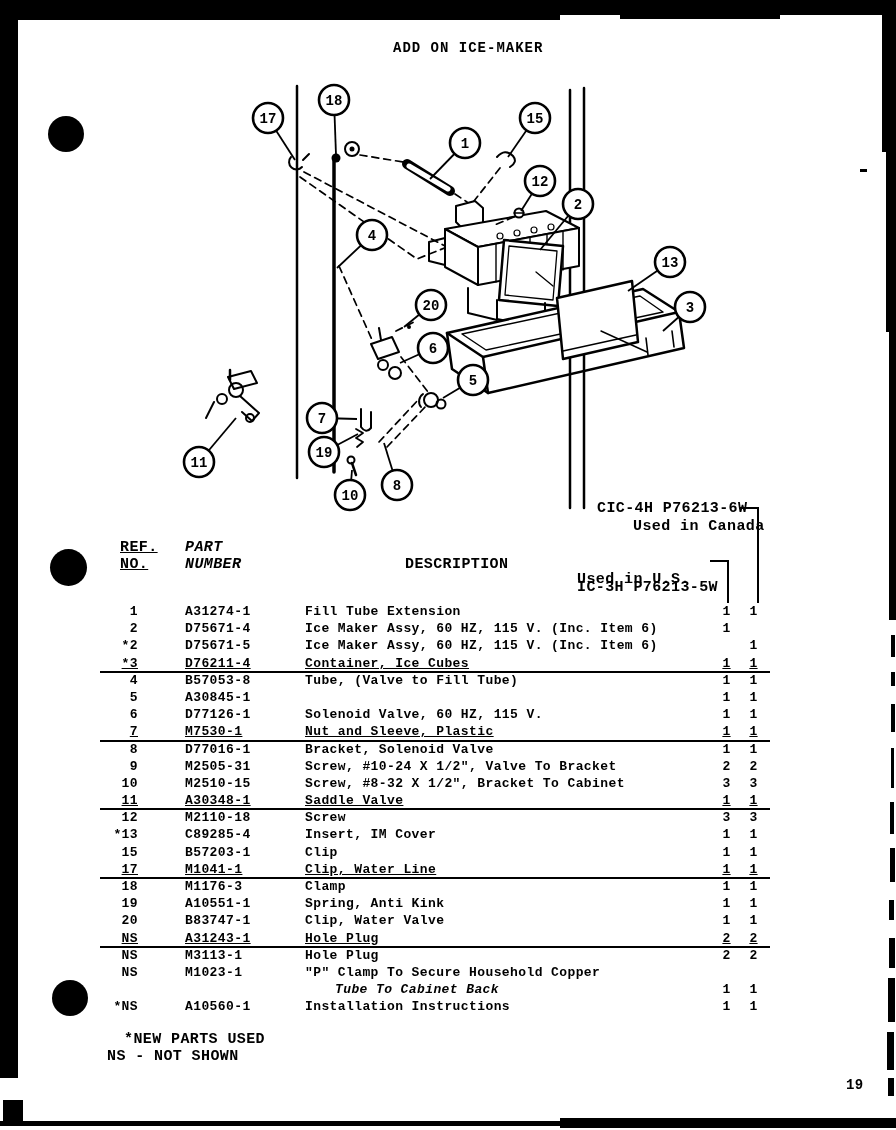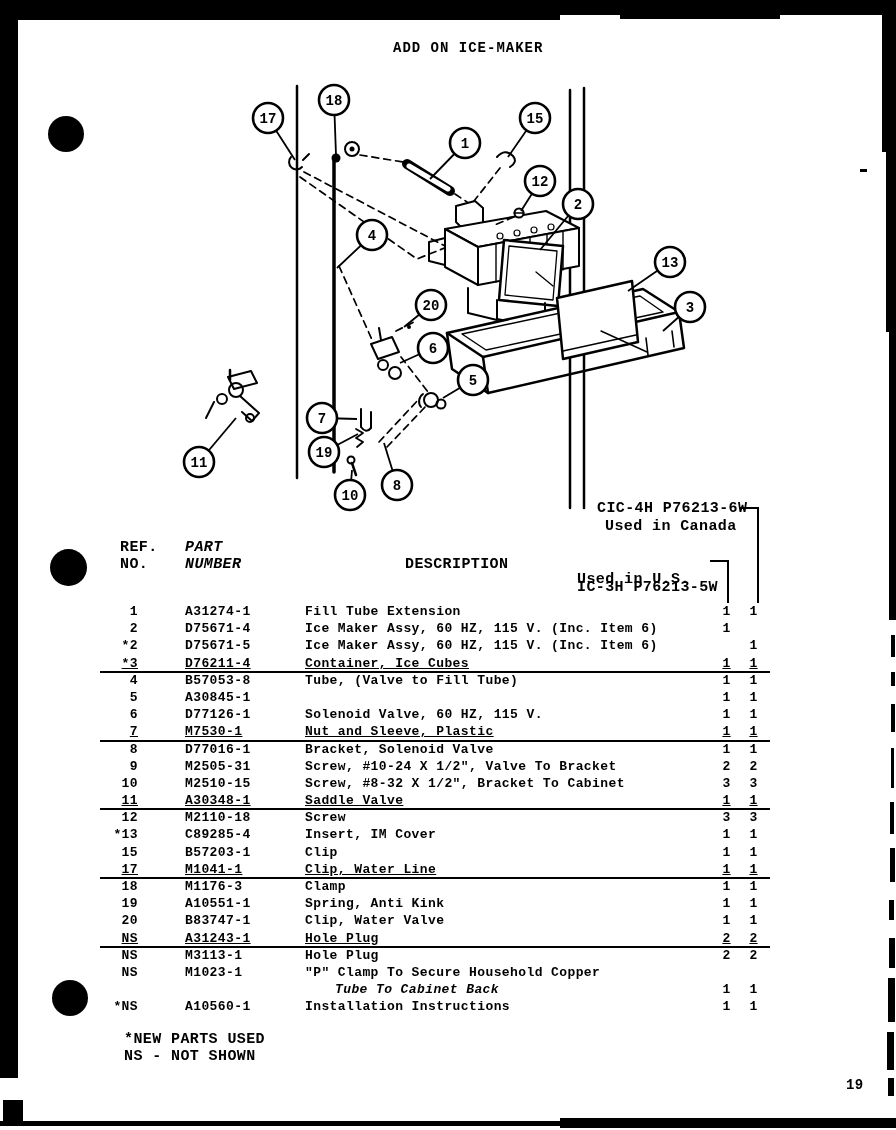--- a/index.html
+++ b/index.html
@@ -246,27 +246,27 @@
         </g>
         <g>
           <line x1="199" y1="462" x2="236" y2="418" class="leader"></line>
           <circle cx="199" cy="462" r="15" class="callout"></circle>
           <text x="199" y="467" class="callout-num">11</text>
         </g>
       </g>
   </svg>
 
   <div class="abs txt" style="left:597px;top:500px;">CIC-4H P76213-6W</div>
-  <div class="abs txt" style="left:605px;top:518px;">Used in Canada</div>
+  <div class="abs txt" style="left:633px;top:518px;">Used in Canada</div>
   <div class="abs txt" style="left:577px;top:579px;">IC-3H P76213-5W</div>
   <div class="abs txt" style="left:577px;top:571px;">Used in U.S.</div>
   <div class="bracket" style="left:739px;top:507px;width:18px;height:94px;"></div>
   <div class="bracket" style="left:710px;top:560px;width:17px;height:41px;"></div>
 
-  <div class="abs txt" style="left:120px;top:539px;"><span>REF.</span><br><span>NO.</span></div>
+  <div class="abs txt" style="left:120px;top:539px;text-decoration:underline;"><span>REF.</span><br><span>NO.</span></div>
   <div class="abs txt" style="left:185px;top:539px;font-style:italic;"><span>PART</span><br><span>NUMBER</span></div>
   <div class="abs txt" style="left:405px;top:556px;">DESCRIPTION</div>
 
   <div class="tbody">
       <div class="trow">
         <span class="cell ref">1</span>
         <span class="cell part">A31274-1</span>
         <span class="cell desc">Fill Tube Extension</span>
         <span class="cell us">1</span>
         <span class="cell ca">1</span>
@@ -423,16 +423,16 @@
       <div class="trow">
         <span class="cell ref">*NS</span>
         <span class="cell part">A10560-1</span>
         <span class="cell desc">Installation Instructions</span>
         <span class="cell us">1</span>
         <span class="cell ca">1</span>
       </div>
     </div>
 
   <div class="abs txt" style="left:124px;top:1031px;">*NEW PARTS USED</div>
-  <div class="abs txt" style="left:124px;top:1048px;">NS - NOT SHOWN</div>
+  <div class="abs txt" style="left:107px;top:1048px;">NS - NOT SHOWN</div>
 
   <div class="abs txt" style="left:846px;top:1077px;font-size:14px;">19</div>
 </div>
 
 </body></html>

